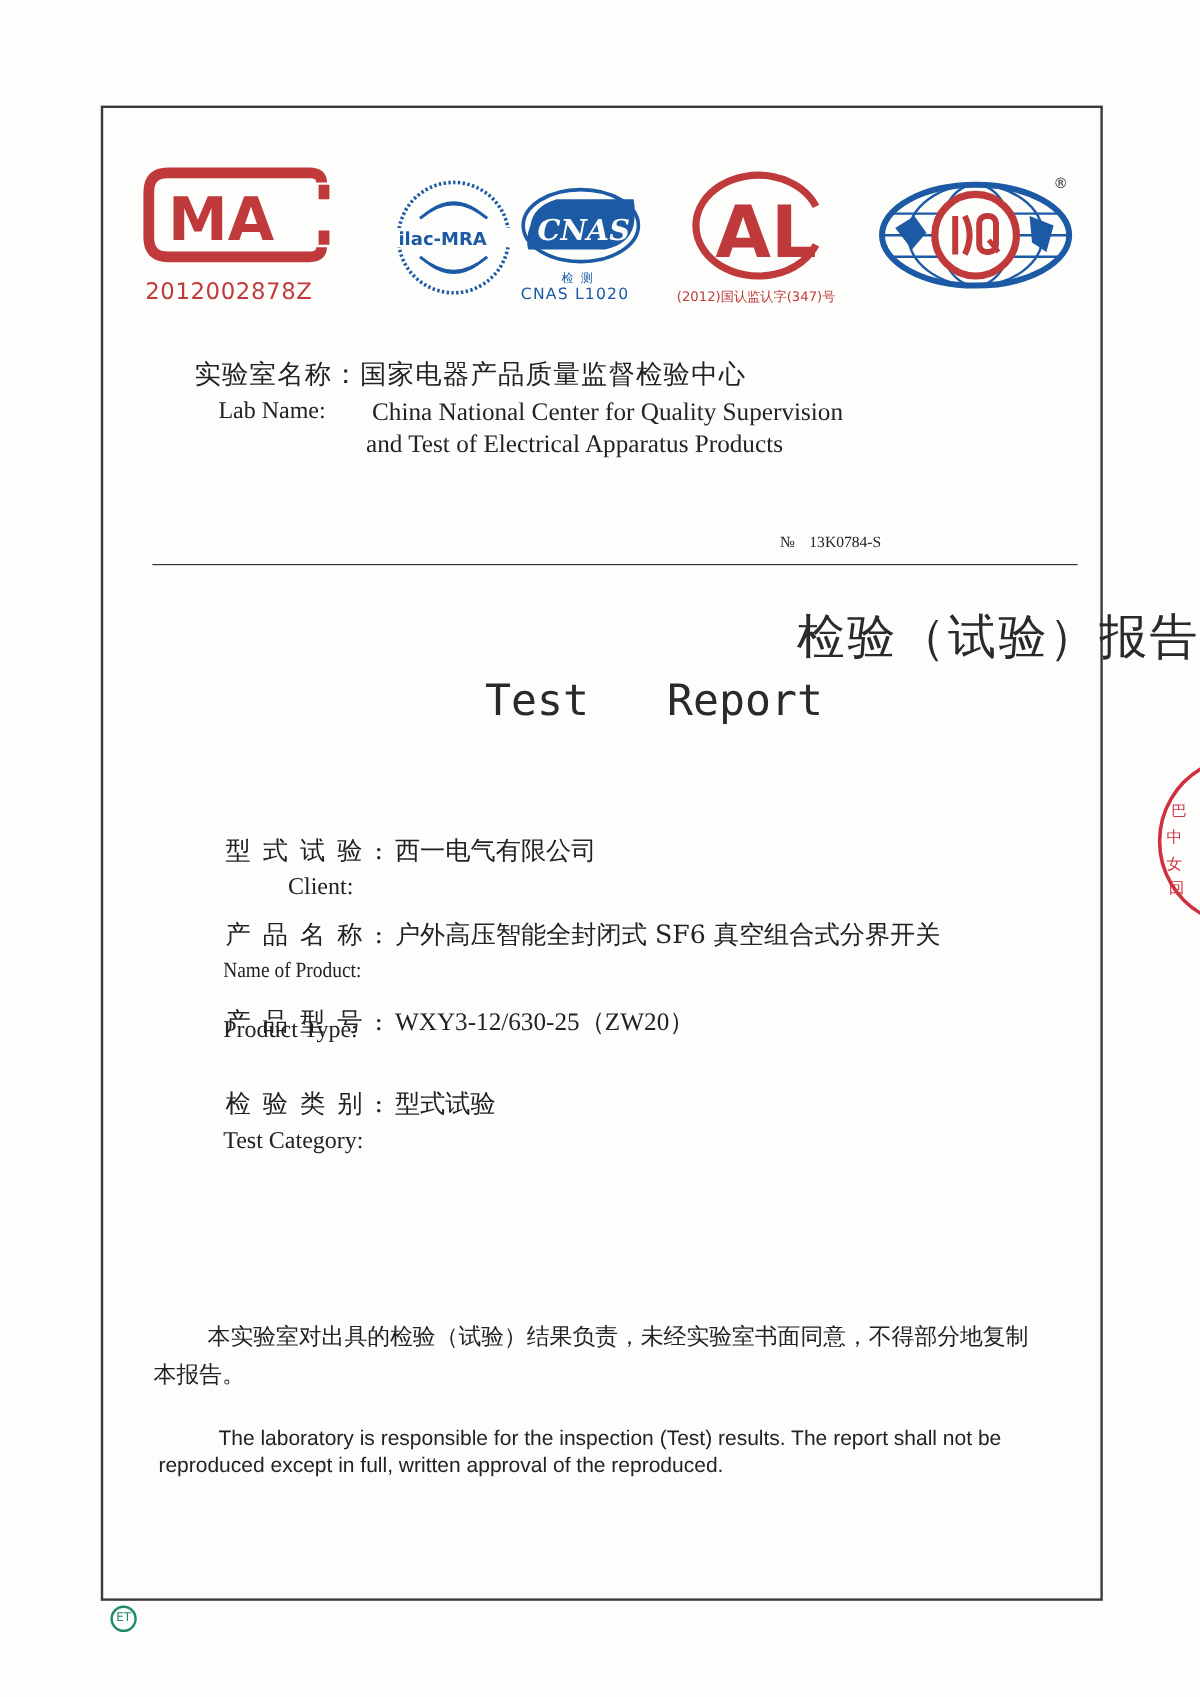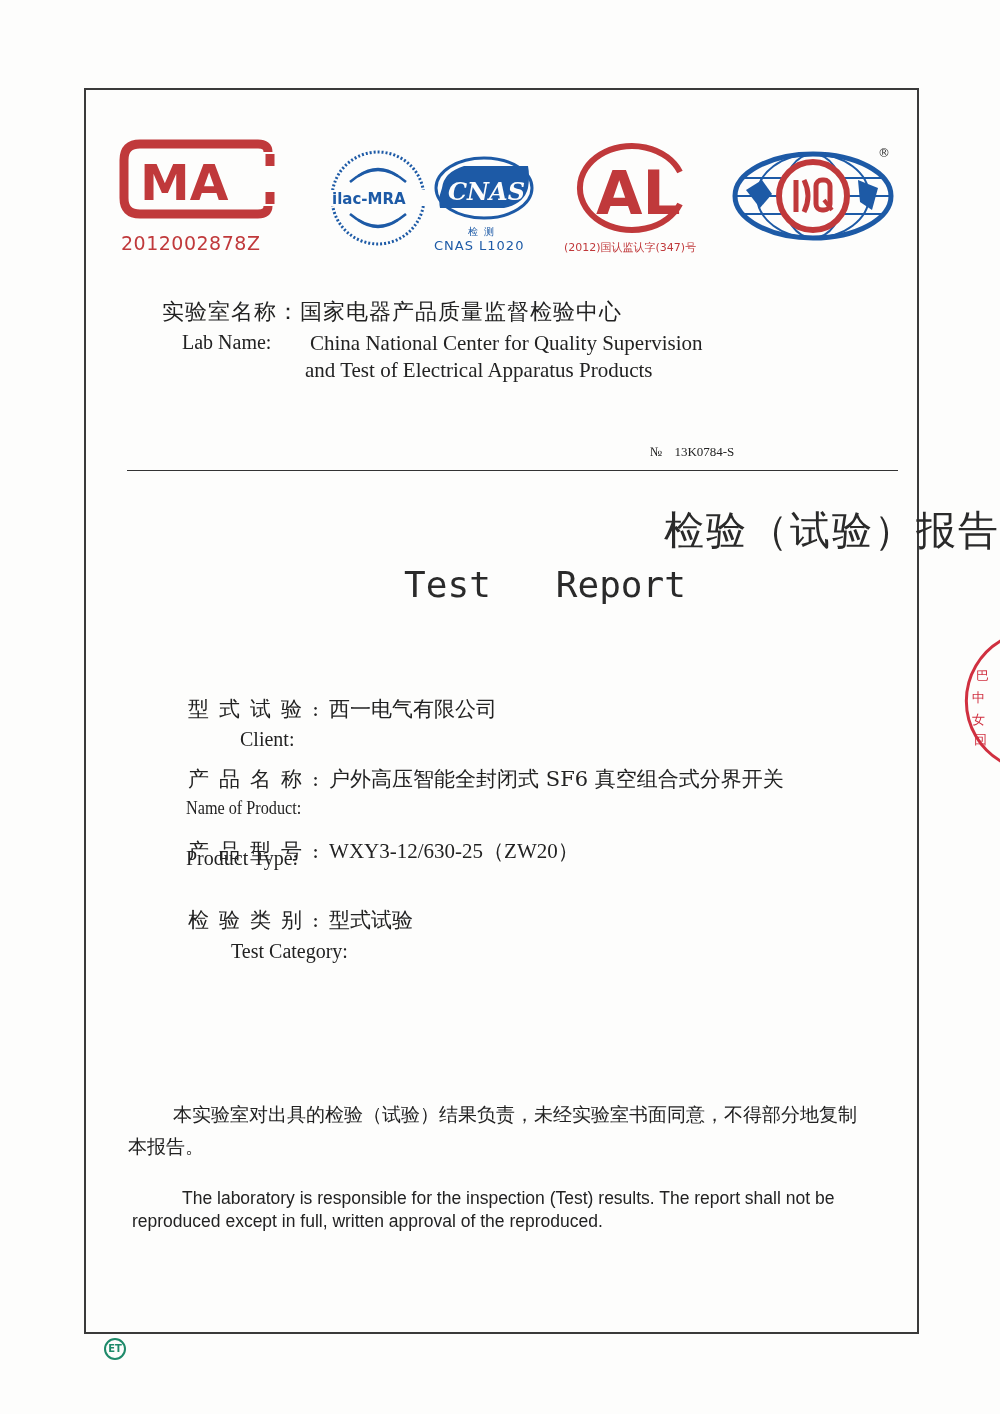--- a/index.html
+++ b/index.html
@@ -39,21 +39,21 @@
   .title-en { left: 0; width: 1000px; top: 564px; text-align: center; font-family: "DejaVu Sans Mono", monospace; font-size: 36px; color: #2a2a2a; white-space: pre; margin-left: 45px; }
 
   .field-cn { font-family: "DejaVu Serif", serif; font-size: 21px; color: #222; letter-spacing: 0; }
   .field-cn .lbl { letter-spacing: 10px; }
   .field-en { font-family: "Liberation Serif", serif; font-size: 20px; color: #222; }
   .val-mix { font-family: "Liberation Serif", serif; }
 
   .notice-cn { left: 128px; top: 1098px; width: 740px; font-family: "DejaVu Serif", serif; font-size: 19px; line-height: 32px; color: #222; text-indent: 45px; }
   .notice-en { left: 132px; top: 1187px; width: 760px; font-family: "Liberation Sans", sans-serif; font-size: 17.5px; line-height: 23px; color: #222; text-indent: 50px; }
 
-  .et { left: 92px; top: 1338px; width: 22px; height: 22px; border: 2px solid #1e8a6a; border-radius: 50%; box-sizing: border-box; color: #1e8a6a; font-family: "DejaVu Sans", sans-serif; font-size: 10px; font-weight: bold; text-align: center; line-height: 18px; margin-left: 12px; }
+  .et { left: 92px; top: 1338px; width: 22px; height: 22px; border: 2px solid #1e8a6a; border-radius: 50%; box-sizing: border-box; color: #1e8a6a; font-family: "DejaVu Sans", sans-serif; font-size: 10px; font-weight: normal; text-align: center; line-height: 18px; }
   .seal { left: 962px; top: 636px; width: 80px; height: 130px; }
 </style>
 </head>
 <body>
 
 <div class="frame"></div>
 
 <svg class="abs cma" viewBox="0 0 162 82">
   <path d="M150 14 Q150 6 140 6 L22 6 Q6 6 6 22 L6 60 Q6 76 22 76 L140 76 Q150 76 150 68" fill="none" stroke="#c0393b" stroke-width="9"></path>
   <path d="M152 28 L152 16 M152 54 L152 66" stroke="#c0393b" stroke-width="9"></path>
@@ -127,21 +127,21 @@
 <div class="abs field-en" style="left:186px; top:798px; font-size:18px; transform:scaleX(0.9); transform-origin:left;">Name of Product:</div>
 
 <div class="abs field-cn" style="left:188px; top:837px;">
   <span class="lbl">产品型号:</span><span class="val-mix">WXY3-12/630-25（ZW20）</span>
 </div>
 <div class="abs field-en" style="left:186px; top:847px;">Product Type:</div>
 
 <div class="abs field-cn" style="left:188px; top:906px;">
   <span class="lbl">检验类别:</span><span>型式试验</span>
 </div>
-<div class="abs field-en" style="left:186px; top:940px;margin-left:45px;">Test Category:</div>
+<div class="abs field-en" style="left:186px; top:940px;">Test Category:</div>
 
 <div class="abs notice-cn">本实验室对出具的检验（试验）结果负责，未经实验室书面同意，不得部分地复制本报告。</div>
 <div class="abs notice-en">The laboratory is responsible for the inspection (Test) results. The report shall not be reproduced except in full, written approval of the reproduced.</div>
 
 <div class="abs et">ET</div>
 
 <svg class="abs seal" viewBox="0 0 80 130">
   <path d="M40 4 A70 70 0 0 0 40 126" fill="none" stroke="#d03040" stroke-width="3"></path>
   <text x="14" y="44" font-family="DejaVu Sans, sans-serif" font-size="13" fill="#d03040">巴</text>
   <text x="10" y="66" font-family="DejaVu Sans, sans-serif" font-size="13" fill="#d03040">中</text>

